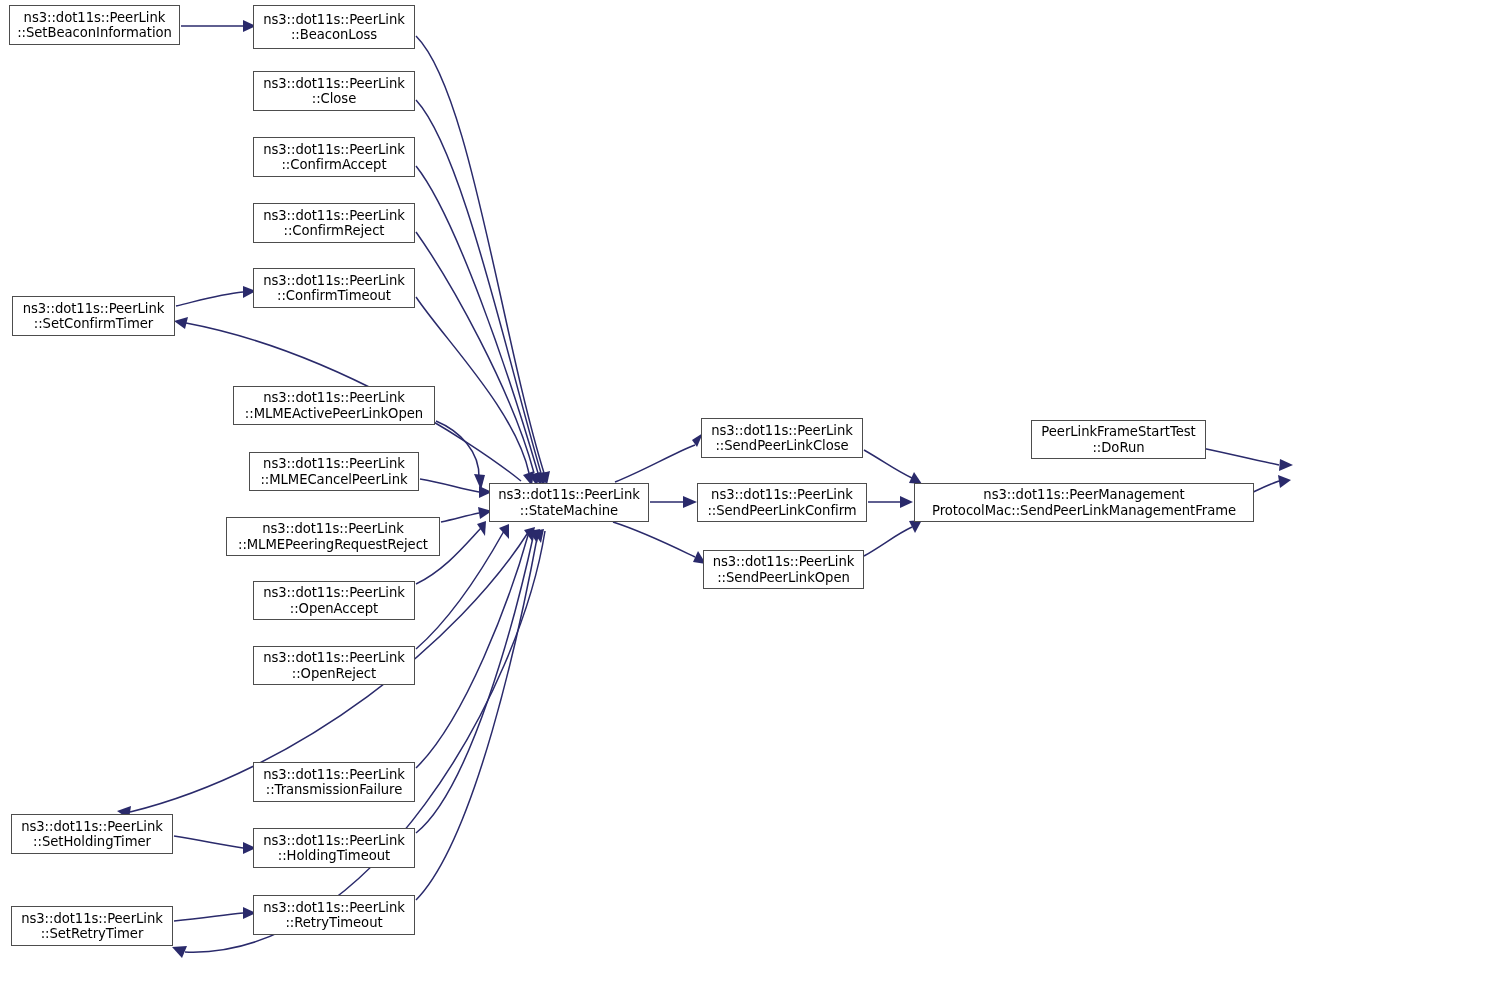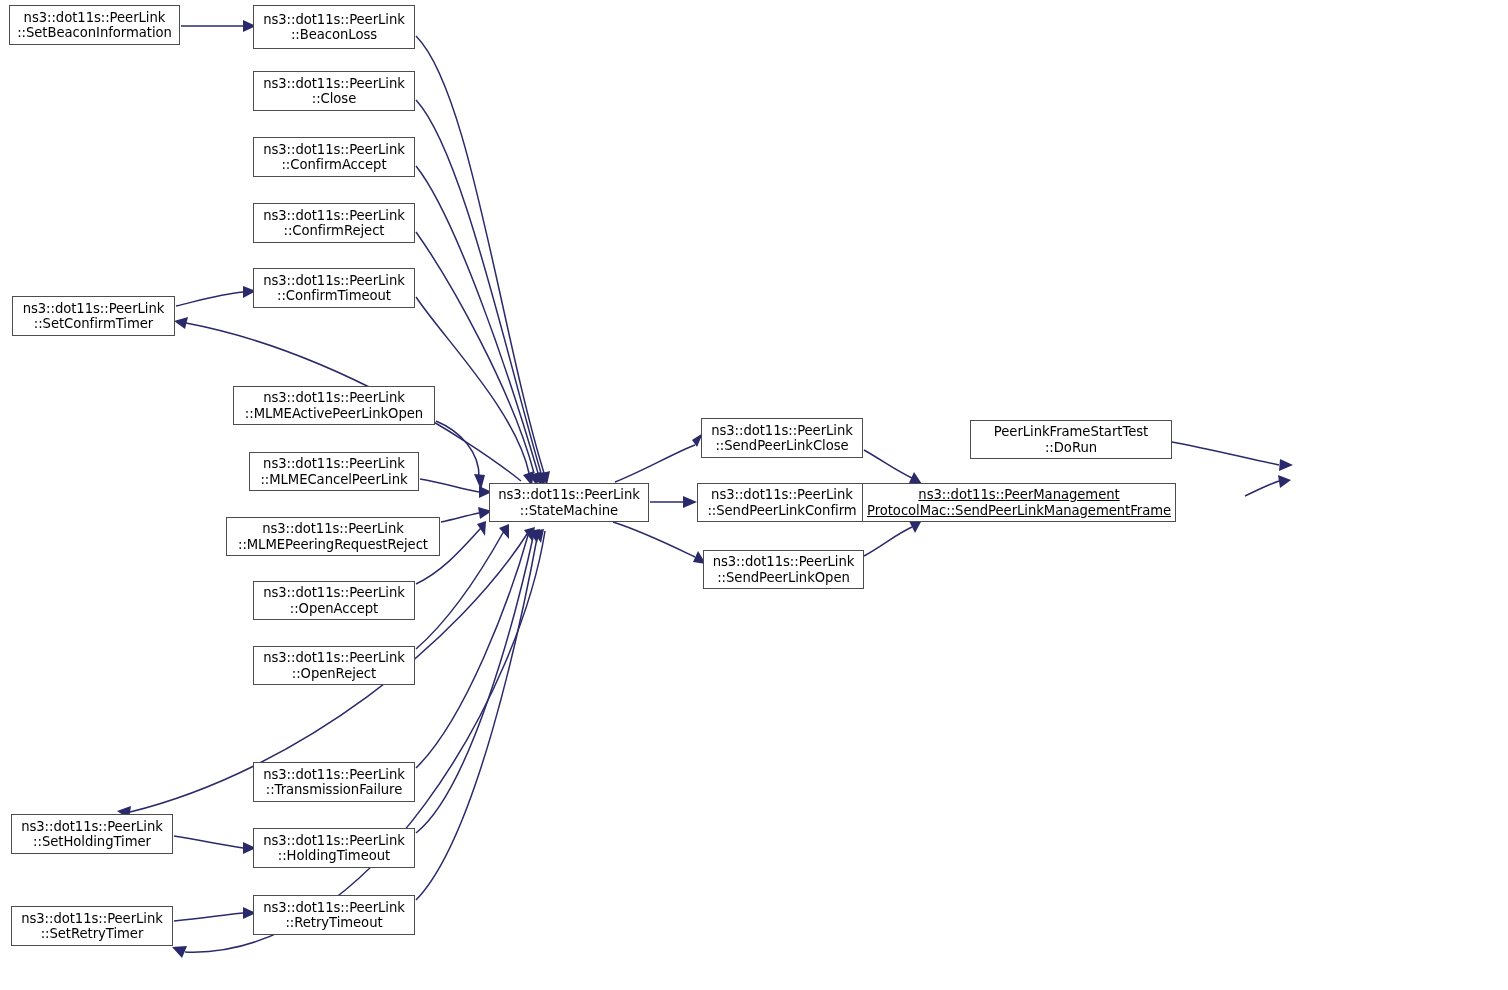--- a/index.html
+++ b/index.html
@@ -150,17 +150,17 @@
     <div class="node" style="left: 11px; top: 906px; width: 162px; height: 40px;">ns3::dot11s::PeerLink
 ::SetRetryTimer</div>
     <div class="node" style="left: 489px; top: 483px; width: 160px; height: 39px;">ns3::dot11s::PeerLink
 ::StateMachine</div>
     <div class="node" style="left: 701px; top: 418px; width: 162px; height: 40px;">ns3::dot11s::PeerLink
 ::SendPeerLinkClose</div>
     <div class="node" style="left: 697px; top: 483px; width: 170px; height: 39px;">ns3::dot11s::PeerLink
 ::SendPeerLinkConfirm</div>
     <div class="node" style="left: 703px; top: 550px; width: 161px; height: 39px;">ns3::dot11s::PeerLink
 ::SendPeerLinkOpen</div>
-    <div class="node" style="left: 970px; top: 420px; width: 202px; height: 39px;">PeerLinkFrameStartTest
+    <div class="node" style="left: 1031px; top: 420px; width: 175px; height: 39px;">PeerLinkFrameStartTest
 ::DoRun</div>
-    <div class="node" style="left: 862px; top: 483px; width: 314px; height: 39px; text-decoration: underline;">ns3::dot11s::PeerManagement
+    <div class="node" style="left: 914px; top: 483px; width: 340px; height: 39px;">ns3::dot11s::PeerManagement
 ProtocolMac::SendPeerLinkManagementFrame</div>
   </div>
 
 </body></html>

